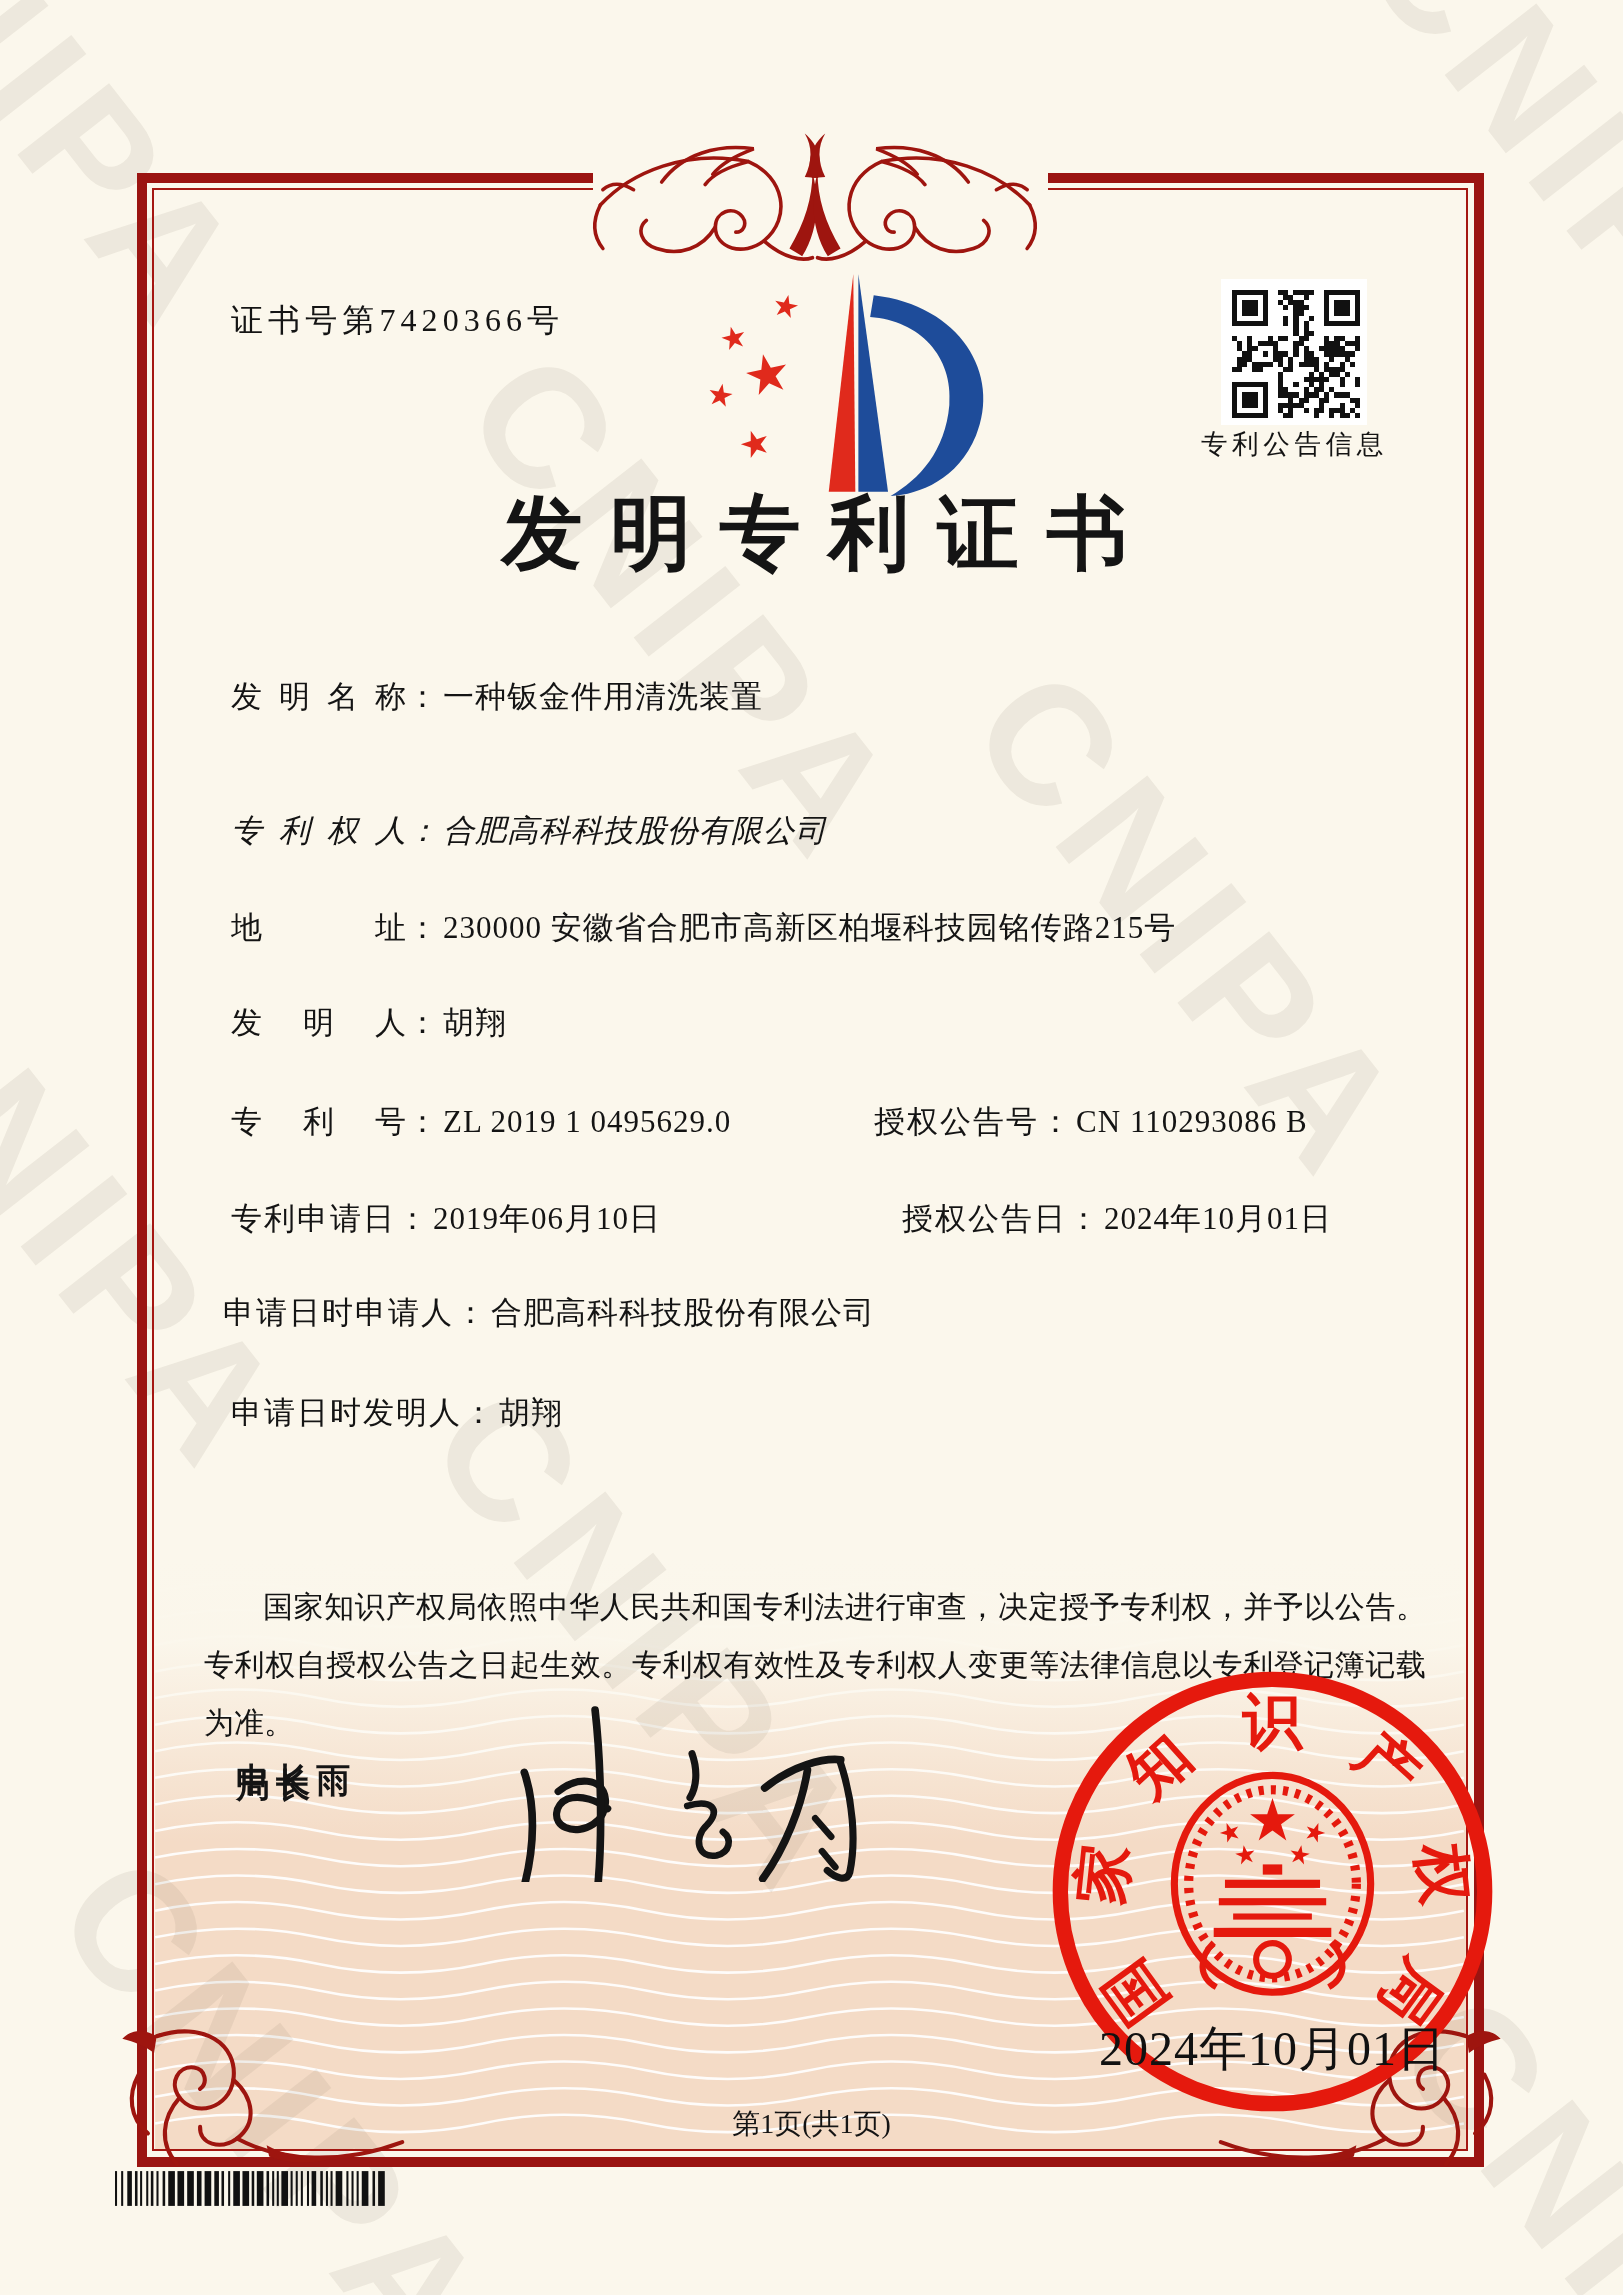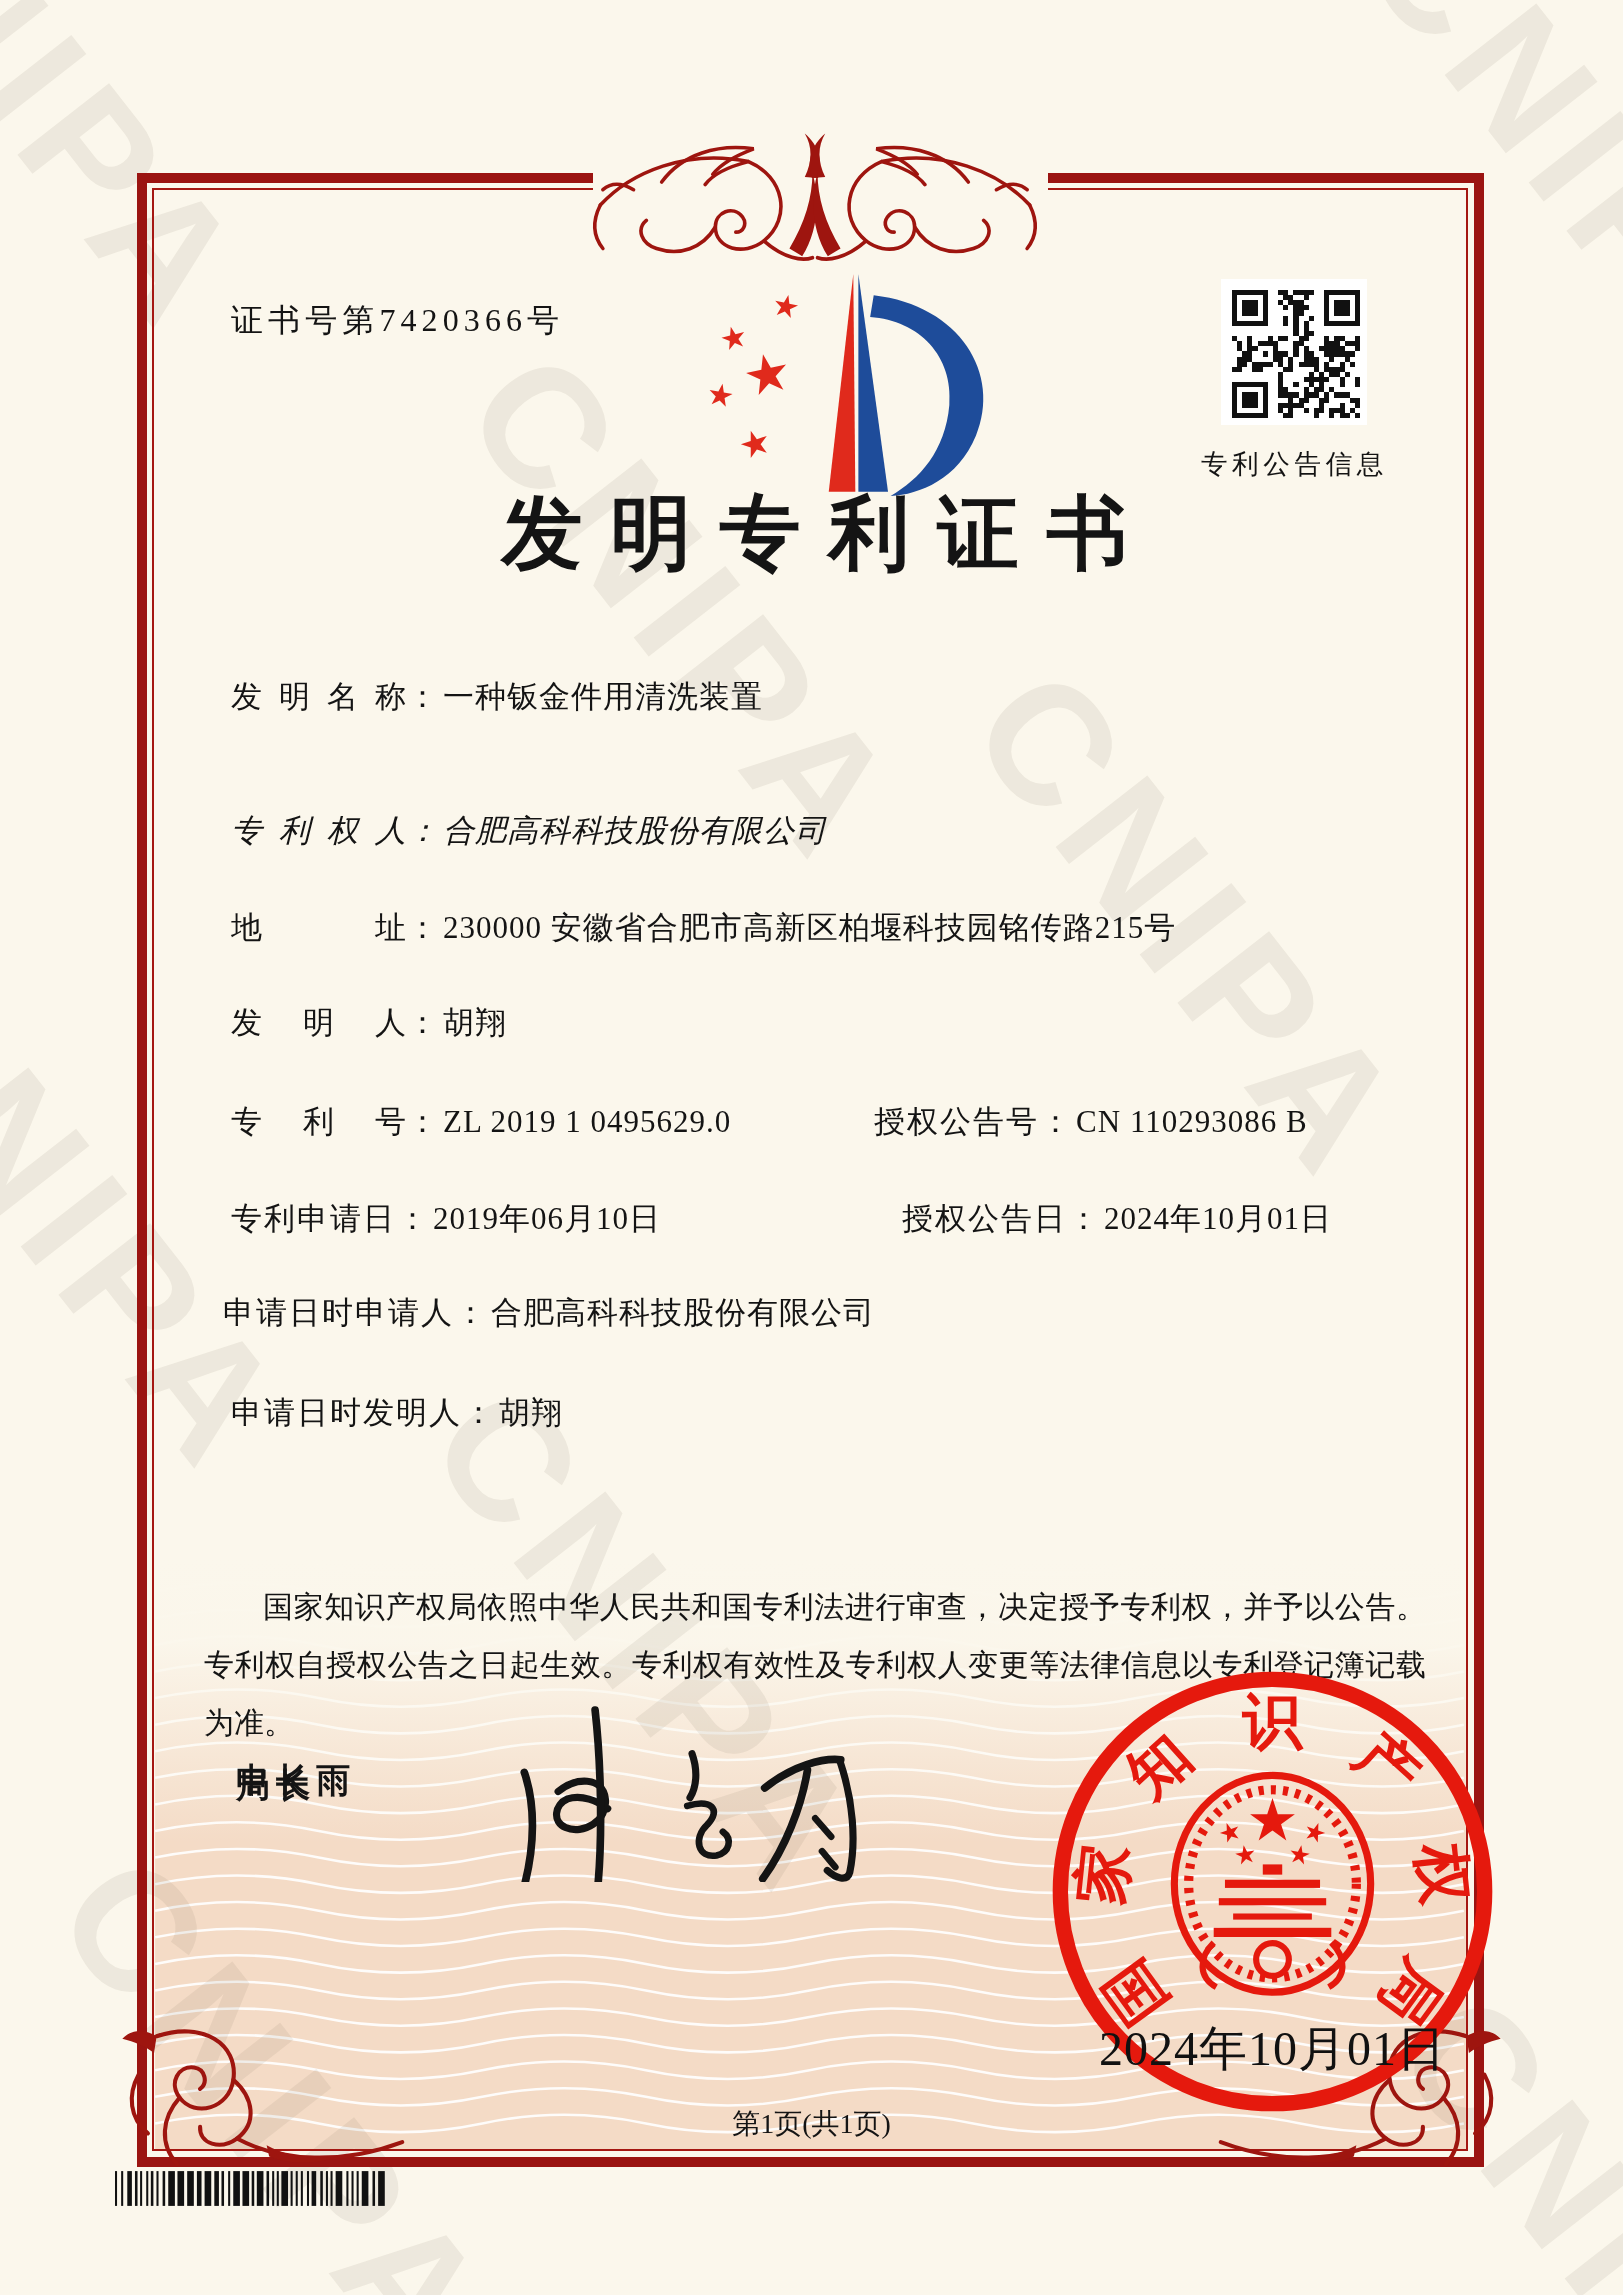--- a/index.html
+++ b/index.html
@@ -25,21 +25,21 @@
   .ornament{position:absolute;left:585px;top:95px;width:460px;height:215px;z-index:4;}
   .flourish{position:absolute;width:307px;height:169px;z-index:4;}
   #flourish-left{left:108px;top:2008px;}
   #flourish-right{left:1208px;top:2008px;}
 
   
   .cert-no{position:absolute;left:231px;top:299px;font-size:32px;letter-spacing:5.1px;z-index:4;}
   #logo{position:absolute;left:700px;top:267px;width:327px;height:231px;z-index:4;}
   .qr-box{position:absolute;left:1221px;top:279px;width:146px;height:146px;background:#fff;z-index:4;}
   .qr-box svg{position:absolute;left:11.2px;top:11.2px;}
-  .qr-label{position:absolute;left:1186px;top:446px;width:217px;text-align:center;
+  .qr-label{position:absolute;left:1186px;top:426px;width:217px;text-align:center;
       font-size:26.6px;letter-spacing:4.6px;z-index:4;}
   .doc-title{position:absolute;left:0;top:480px;width:1623px;text-align:center;
       font-size:81px;font-weight:bold;letter-spacing:28px;padding-left:34px;box-sizing:border-box;z-index:4;}
 
   
   .row{position:absolute;font-size:31px;white-space:nowrap;z-index:4;}
   .lbl-j{display:inline-block;width:175px;text-align:justify;text-align-last:justify;vertical-align:bottom;}
   .lbl-n{letter-spacing:2px;}
   .colon{margin:0 5.1px 0 1px;}
   .val{letter-spacing:1px;margin-top:34px;}

